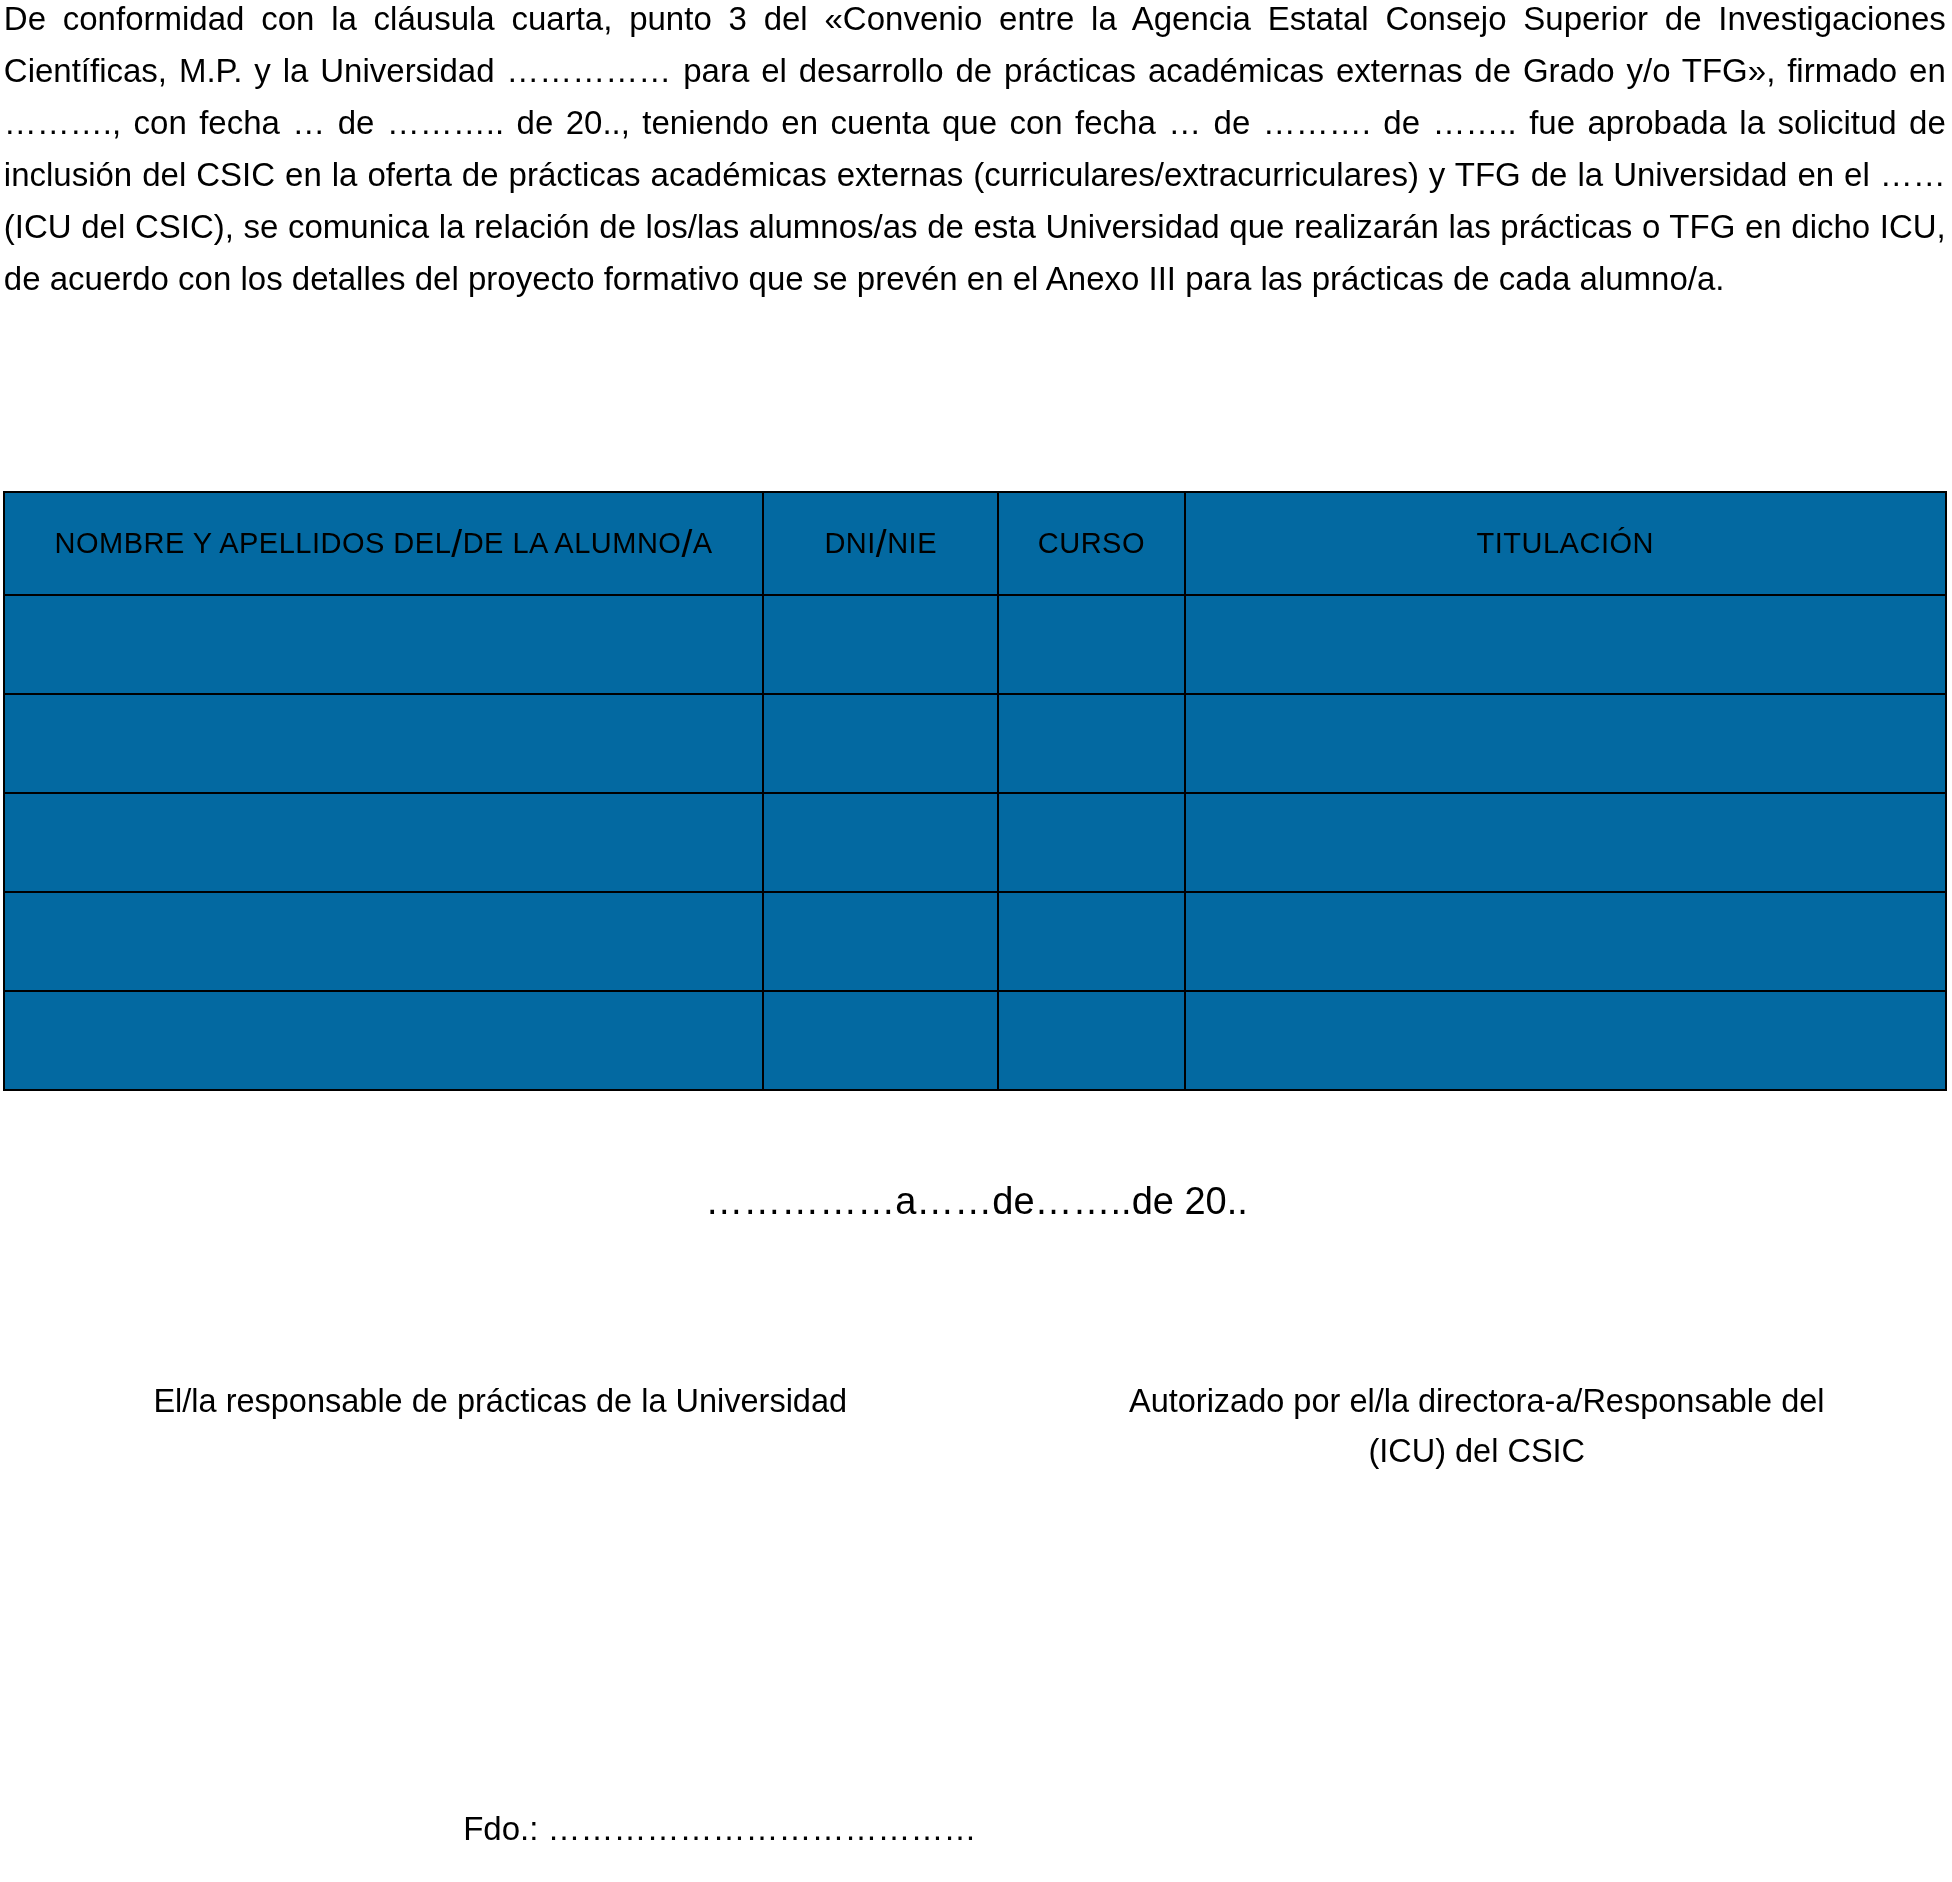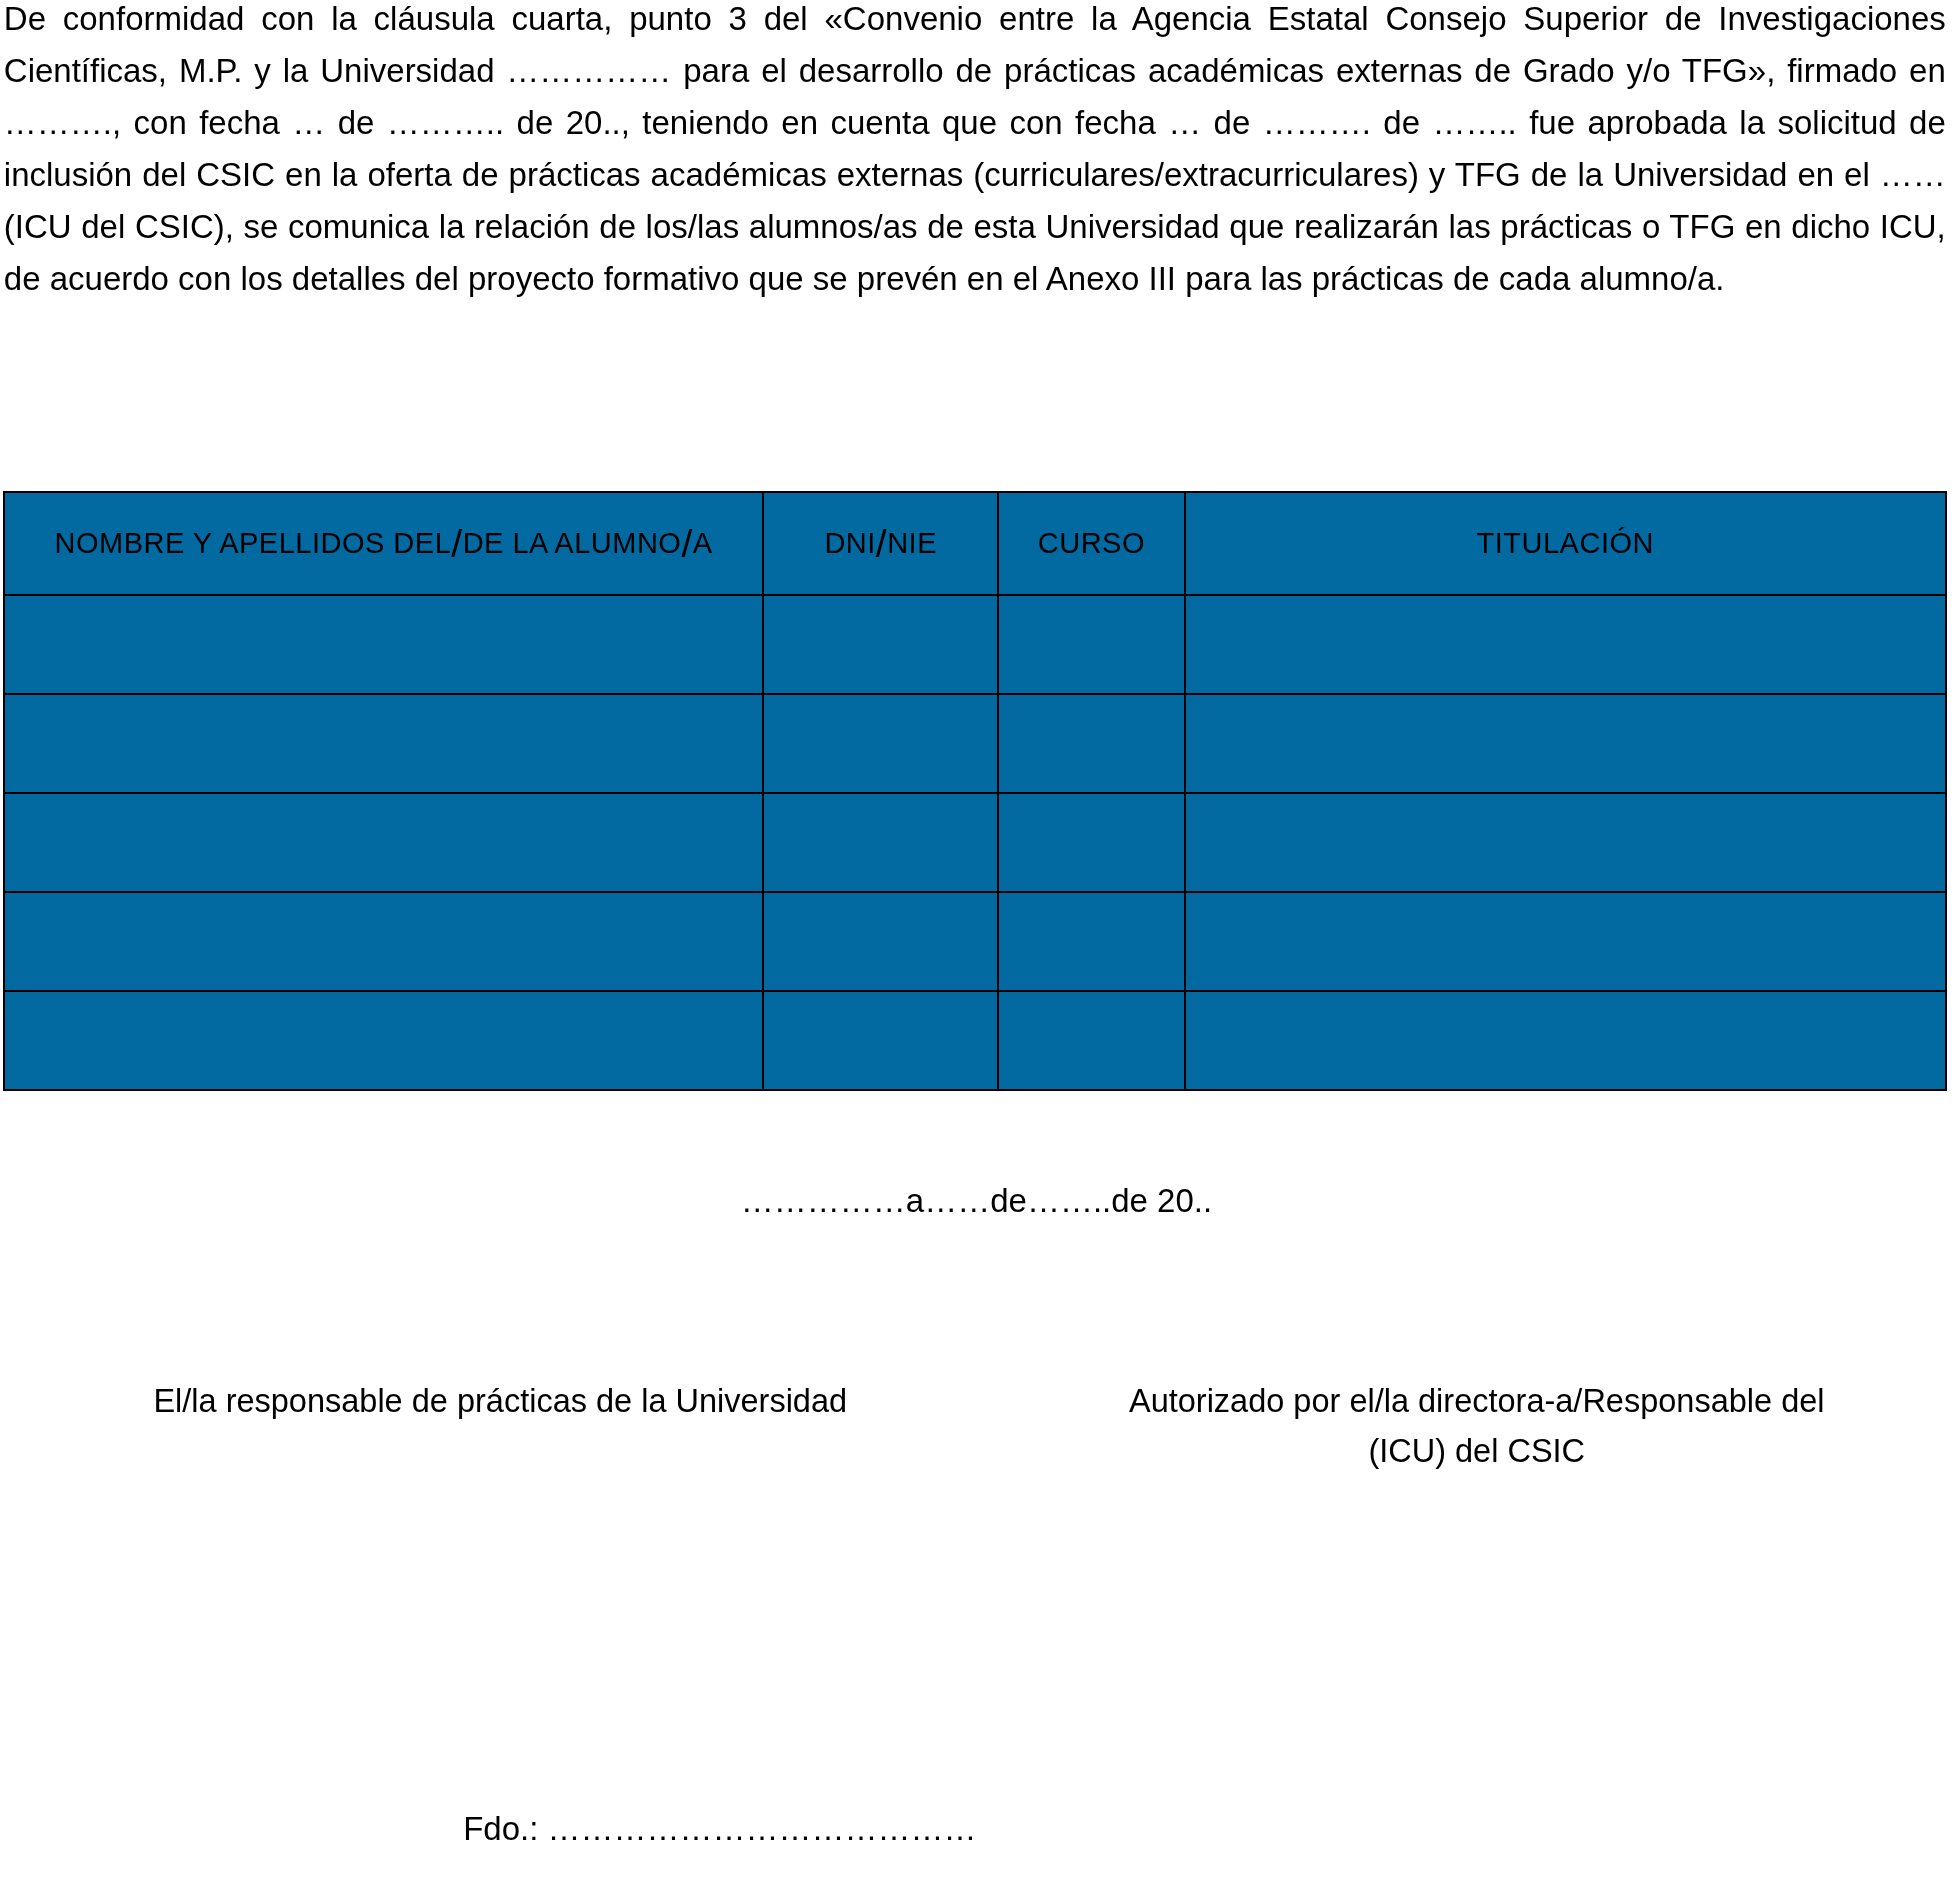--- a/index.html
+++ b/index.html
@@ -54,21 +54,21 @@
     vertical-align: -3.8px;
   }
 
   
   .date-line {
     position: absolute;
     top: 1180px;
     left: 0;
     width: 100%;
     text-align: center;
-    font-size: 33px;
+    font-size: 38px;
     line-height: 42px;
   }
 
   
   .sign-row {
     position: absolute;
     top: 1376px;
     left: 12px;
     width: 100%;
     display: flex;

